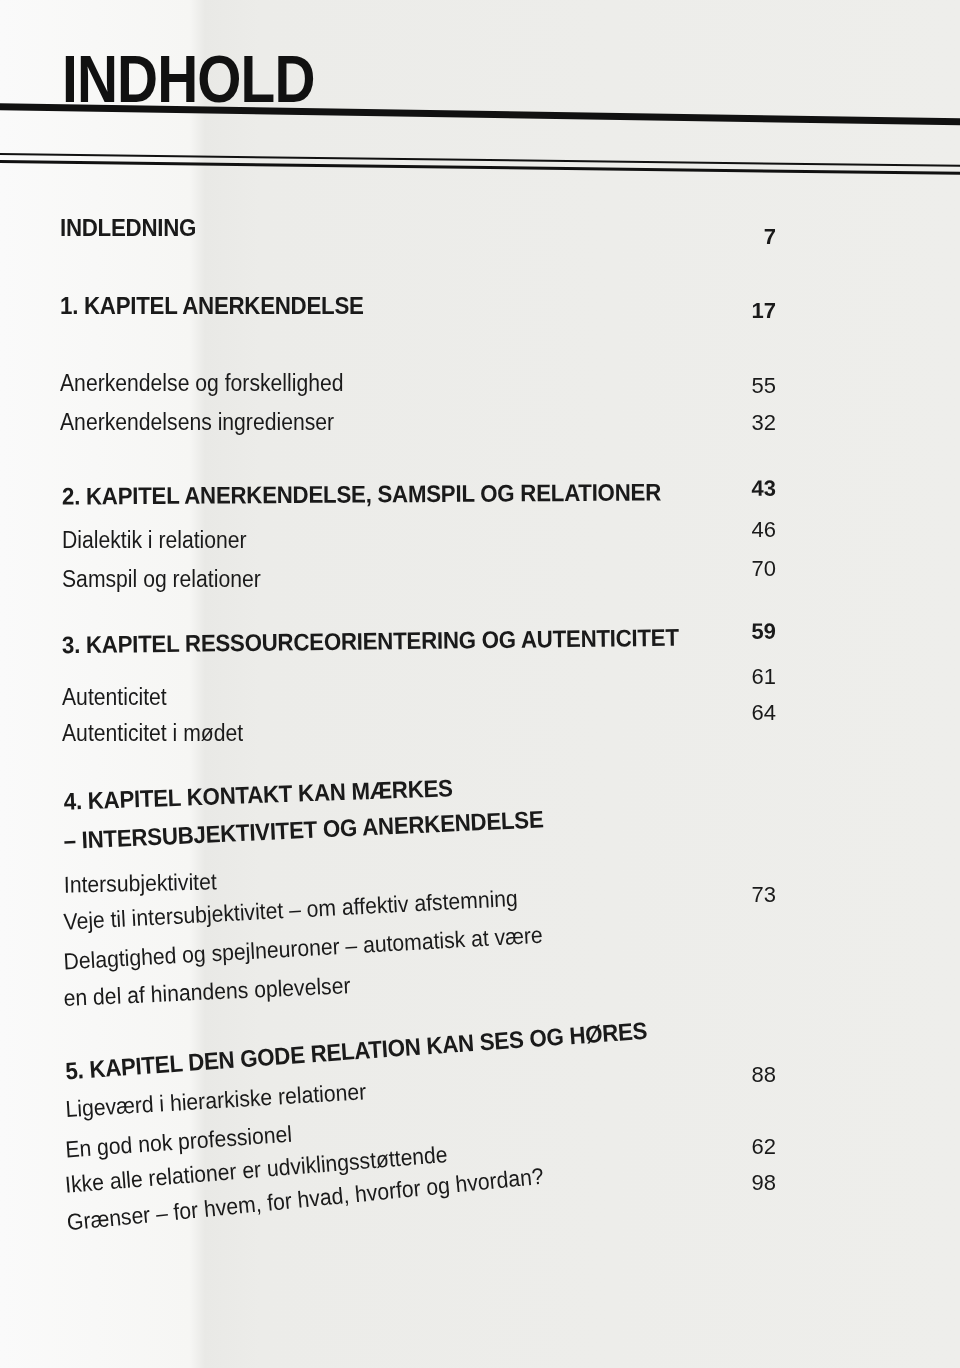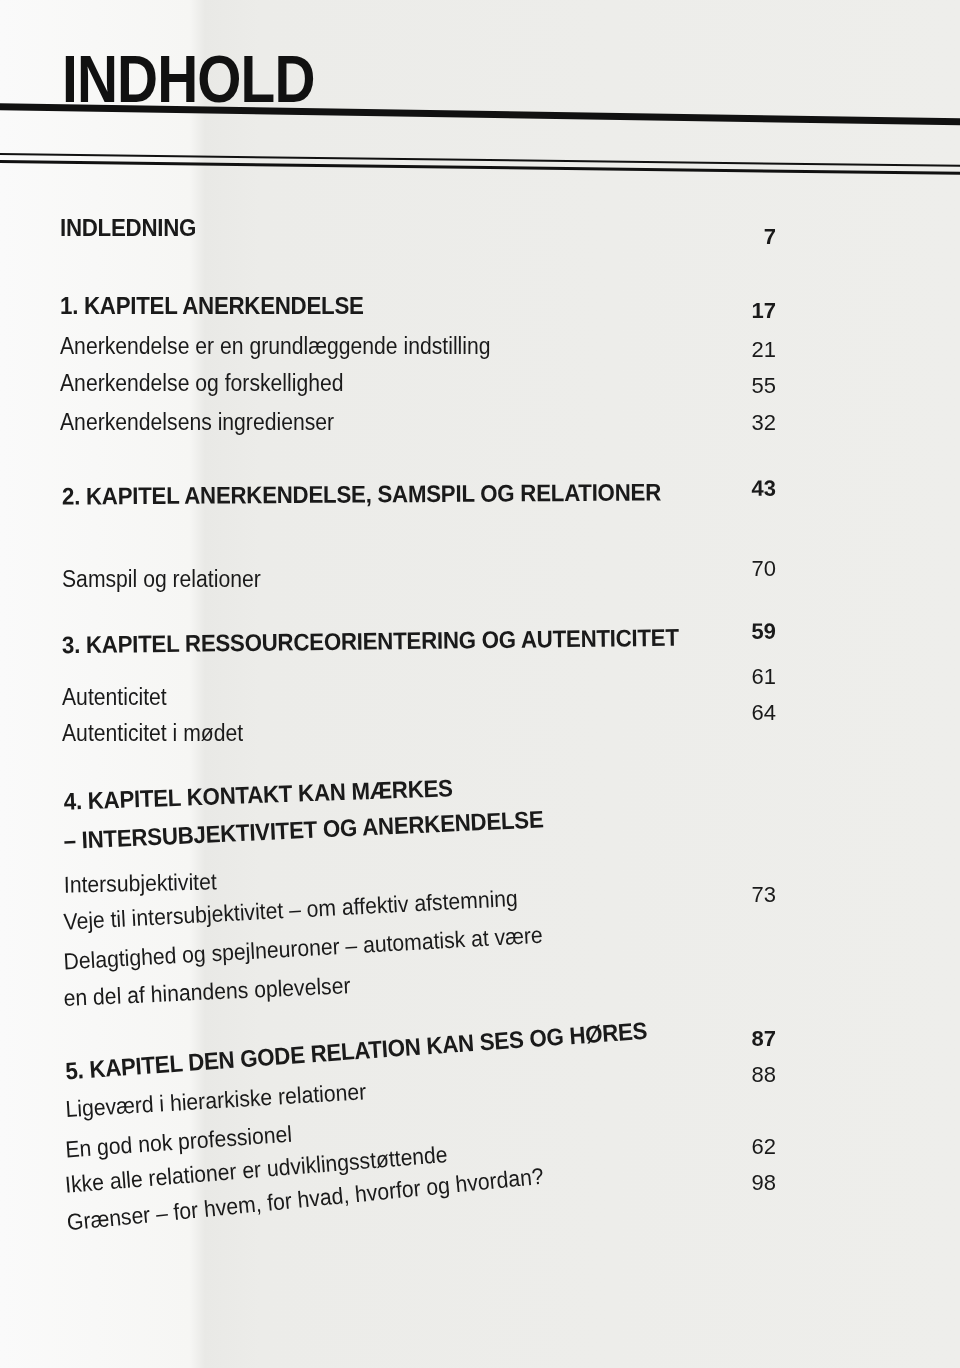--- a/index.html
+++ b/index.html
@@ -48,36 +48,36 @@
 
     <div class="entry chapter" style="top:214px">
       <span class="label" style="left:60px; top:0">INDLEDNING</span>
       <span class="num" style="top:10px">7</span>
     </div>
 
     <div class="entry chapter" style="top:292px">
       <span class="label" style="left:60px; top:0">1. KAPITEL ANERKENDELSE</span>
       <span class="num" style="top:6px">17</span>
     </div>
-    <div class="entry" style="top:333px">
-      <span class="label sub" style="left:60px; top:0">Anerkendelse er en grundlæggende indstilling</span>
-      <span class="num" style="top:4px">21</span>
-    </div>
     <div class="entry" style="top:370px">
       <span class="label sub" style="left:60px; top:0">Anerkendelse og forskellighed</span>
       <span class="num" style="top:3px">55</span>
     </div>
     <div class="entry" style="top:409px">
       <span class="label sub" style="left:60px; top:0">Anerkendelsens ingredienser</span>
       <span class="num" style="top:1px">32</span>
     </div>
 
     <div class="entry chapter" style="top:483px; transform:rotate(-0.4deg); transform-origin:left">
       <span class="label" style="left:62px; top:0">2. KAPITEL ANERKENDELSE, SAMSPIL OG RELATIONER</span>
       <span class="num" style="top:-2px">43</span>
+    </div>
+    <div class="entry" style="top:527px">
+      <span class="label sub" style="left:62px; top:0">Dialektik i relationer</span>
+      <span class="num" style="top:-10px">46</span>
     </div>
     <div class="entry" style="top:566px">
       <span class="label sub" style="left:62px; top:0">Samspil og relationer</span>
       <span class="num" style="top:-10px">70</span>
     </div>
 
     <div class="entry chapter" style="top:632px; transform:rotate(-0.7deg); transform-origin:left">
       <span class="label" style="left:62px; top:0">3. KAPITEL RESSOURCEORIENTERING OG AUTENTICITET</span>
       <span class="num" style="top:-4px">59</span>
     </div>
@@ -108,23 +108,20 @@
     <div class="entry" style="top:952px; transform:rotate(-3.2deg); transform-origin:left">
       <span class="label sub" style="left:64px; top:0">Delagtighed og spejlneuroner – automatisk at være</span>
     </div>
     <div class="entry" style="top:988px; transform:rotate(-2.6deg); transform-origin:left">
       <span class="label sub" style="left:64px; top:0">en del af hinandens oplevelser</span>
     </div>
 
     <div class="entry chapter" style="top:1062px; transform:rotate(-4deg); transform-origin:left">
       <span class="label" style="left:66px; top:0">5. KAPITEL DEN GODE RELATION KAN SES OG HØRES</span>
     </div>
-    <div class="entry chapter" style="top:1026px">
-      <span class="num" style="top:0">87</span>
-    </div>
     <div class="entry" style="top:1100px; transform:rotate(-3.4deg); transform-origin:left">
       <span class="label sub" style="left:66px; top:0">Ligeværd i hierarkiske relationer</span>
     </div>
     <div class="entry" style="top:1062px">
       <span class="num" style="top:0">88</span>
     </div>
     <div class="entry" style="top:1141px; transform:rotate(-4deg); transform-origin:left">
       <span class="label sub" style="left:66px; top:0">En god nok professionel</span>
     </div>
     <div class="entry" style="top:1177px; transform:rotate(-4.6deg); transform-origin:left">

